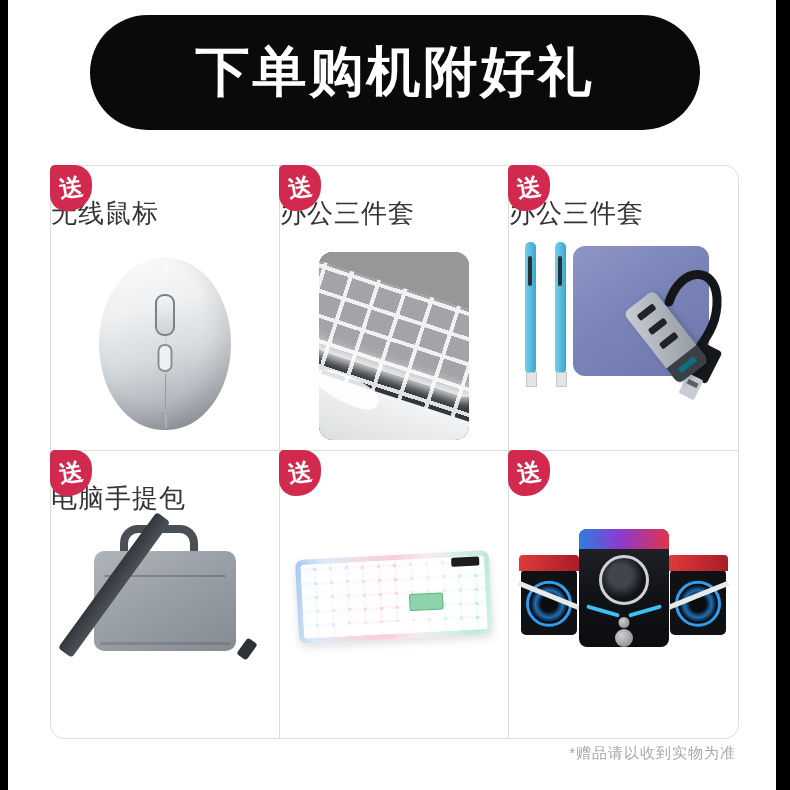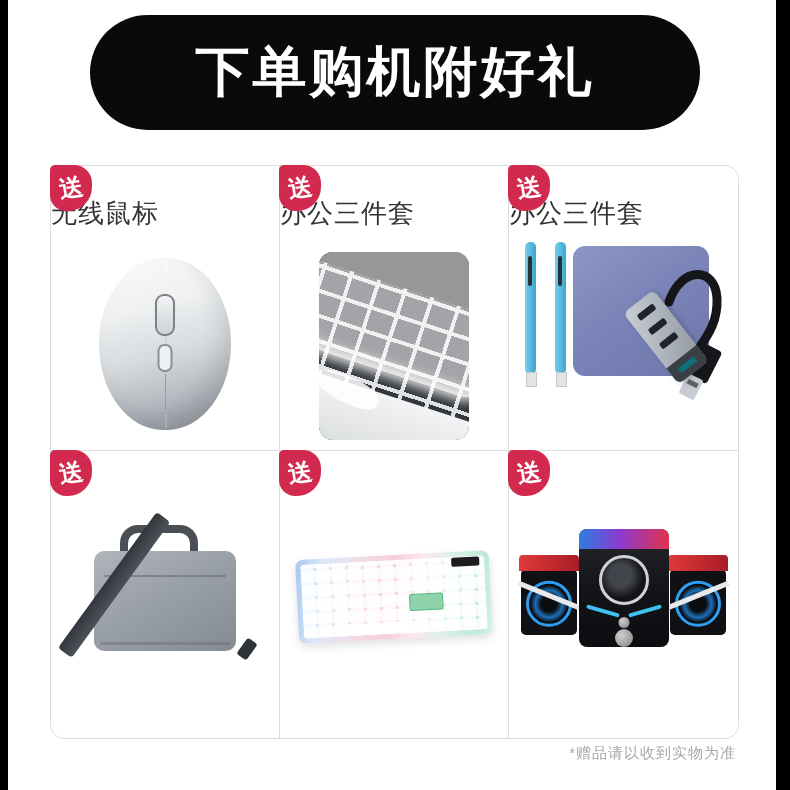--- a/index.html
+++ b/index.html
@@ -240,20 +240,21 @@
             <i></i>
           </span>
       </div>
     </div>
   </div>
 
   <div class="cell">
     <div class="badge">
       <span>送</span>
     </div>
+    <div class="cell-label">电脑手提包</div>
     <div class="art">
       <div class="bag-handle"></div>
       <div class="bag-strap"></div>
       <div class="bag-clip"></div>
       <div class="bag-body">
         <div class="bag-seam"></div>
         <div class="bag-base"></div>
       </div>
     </div>
   </div>

